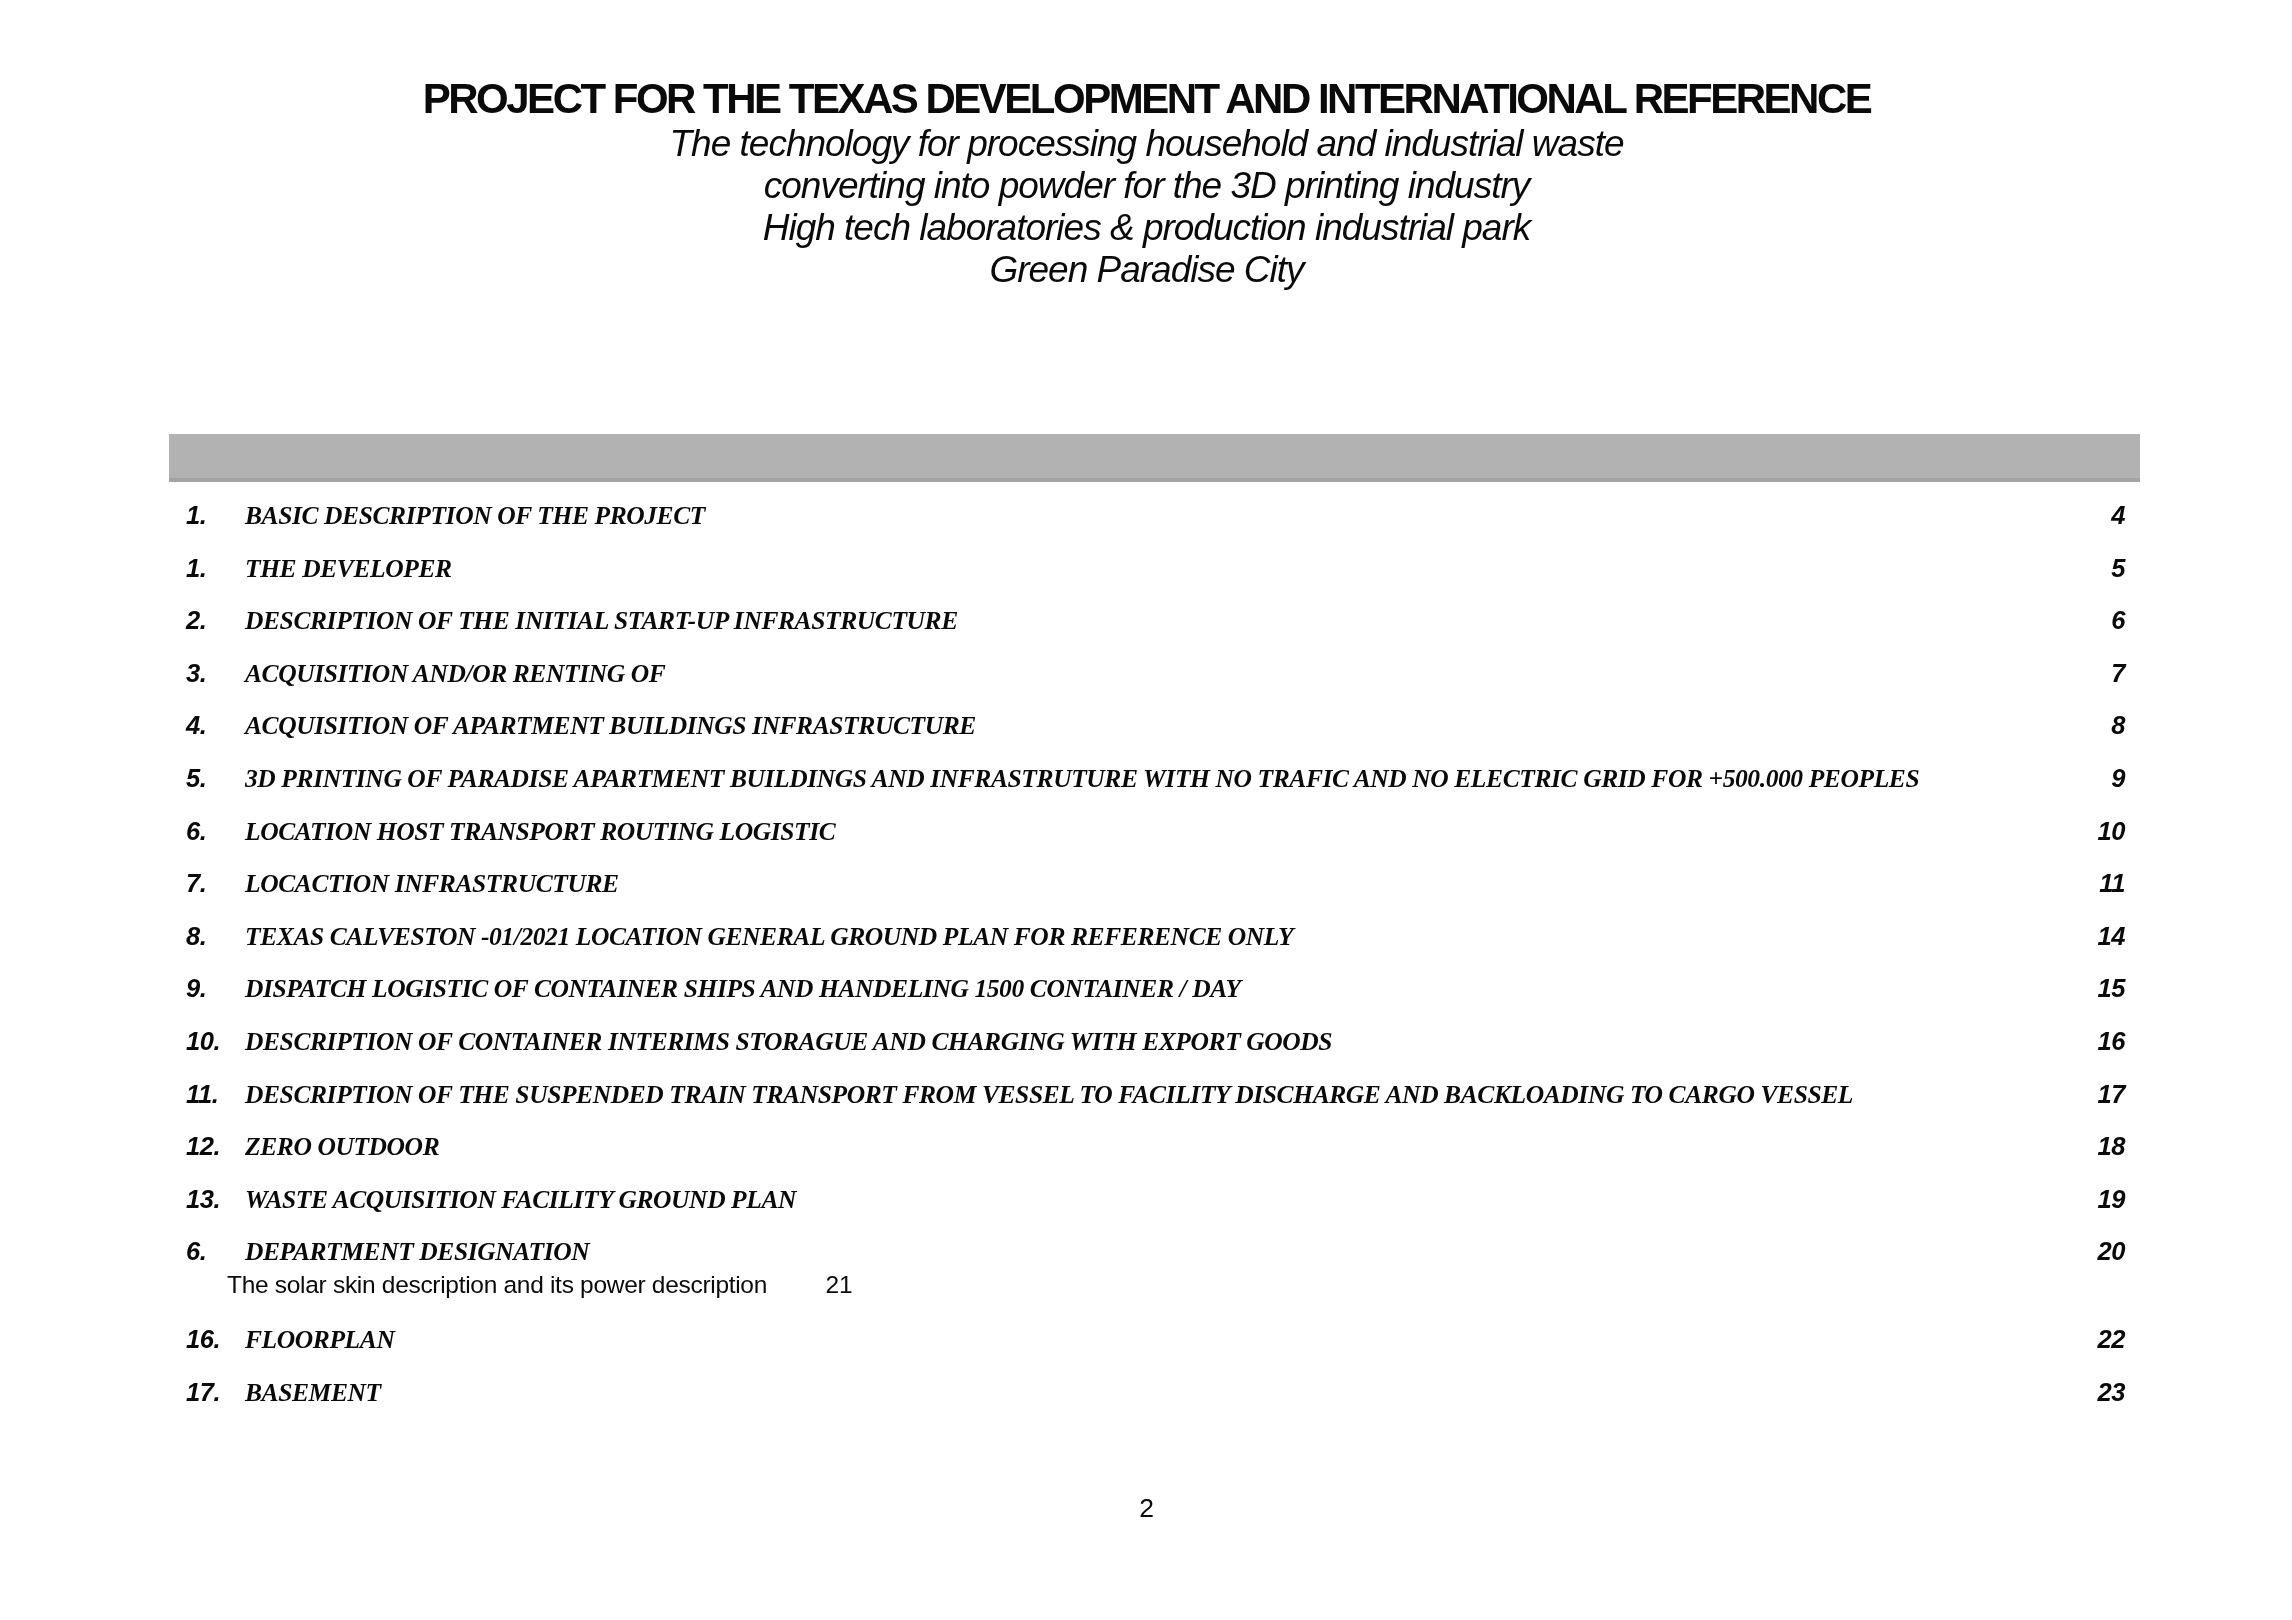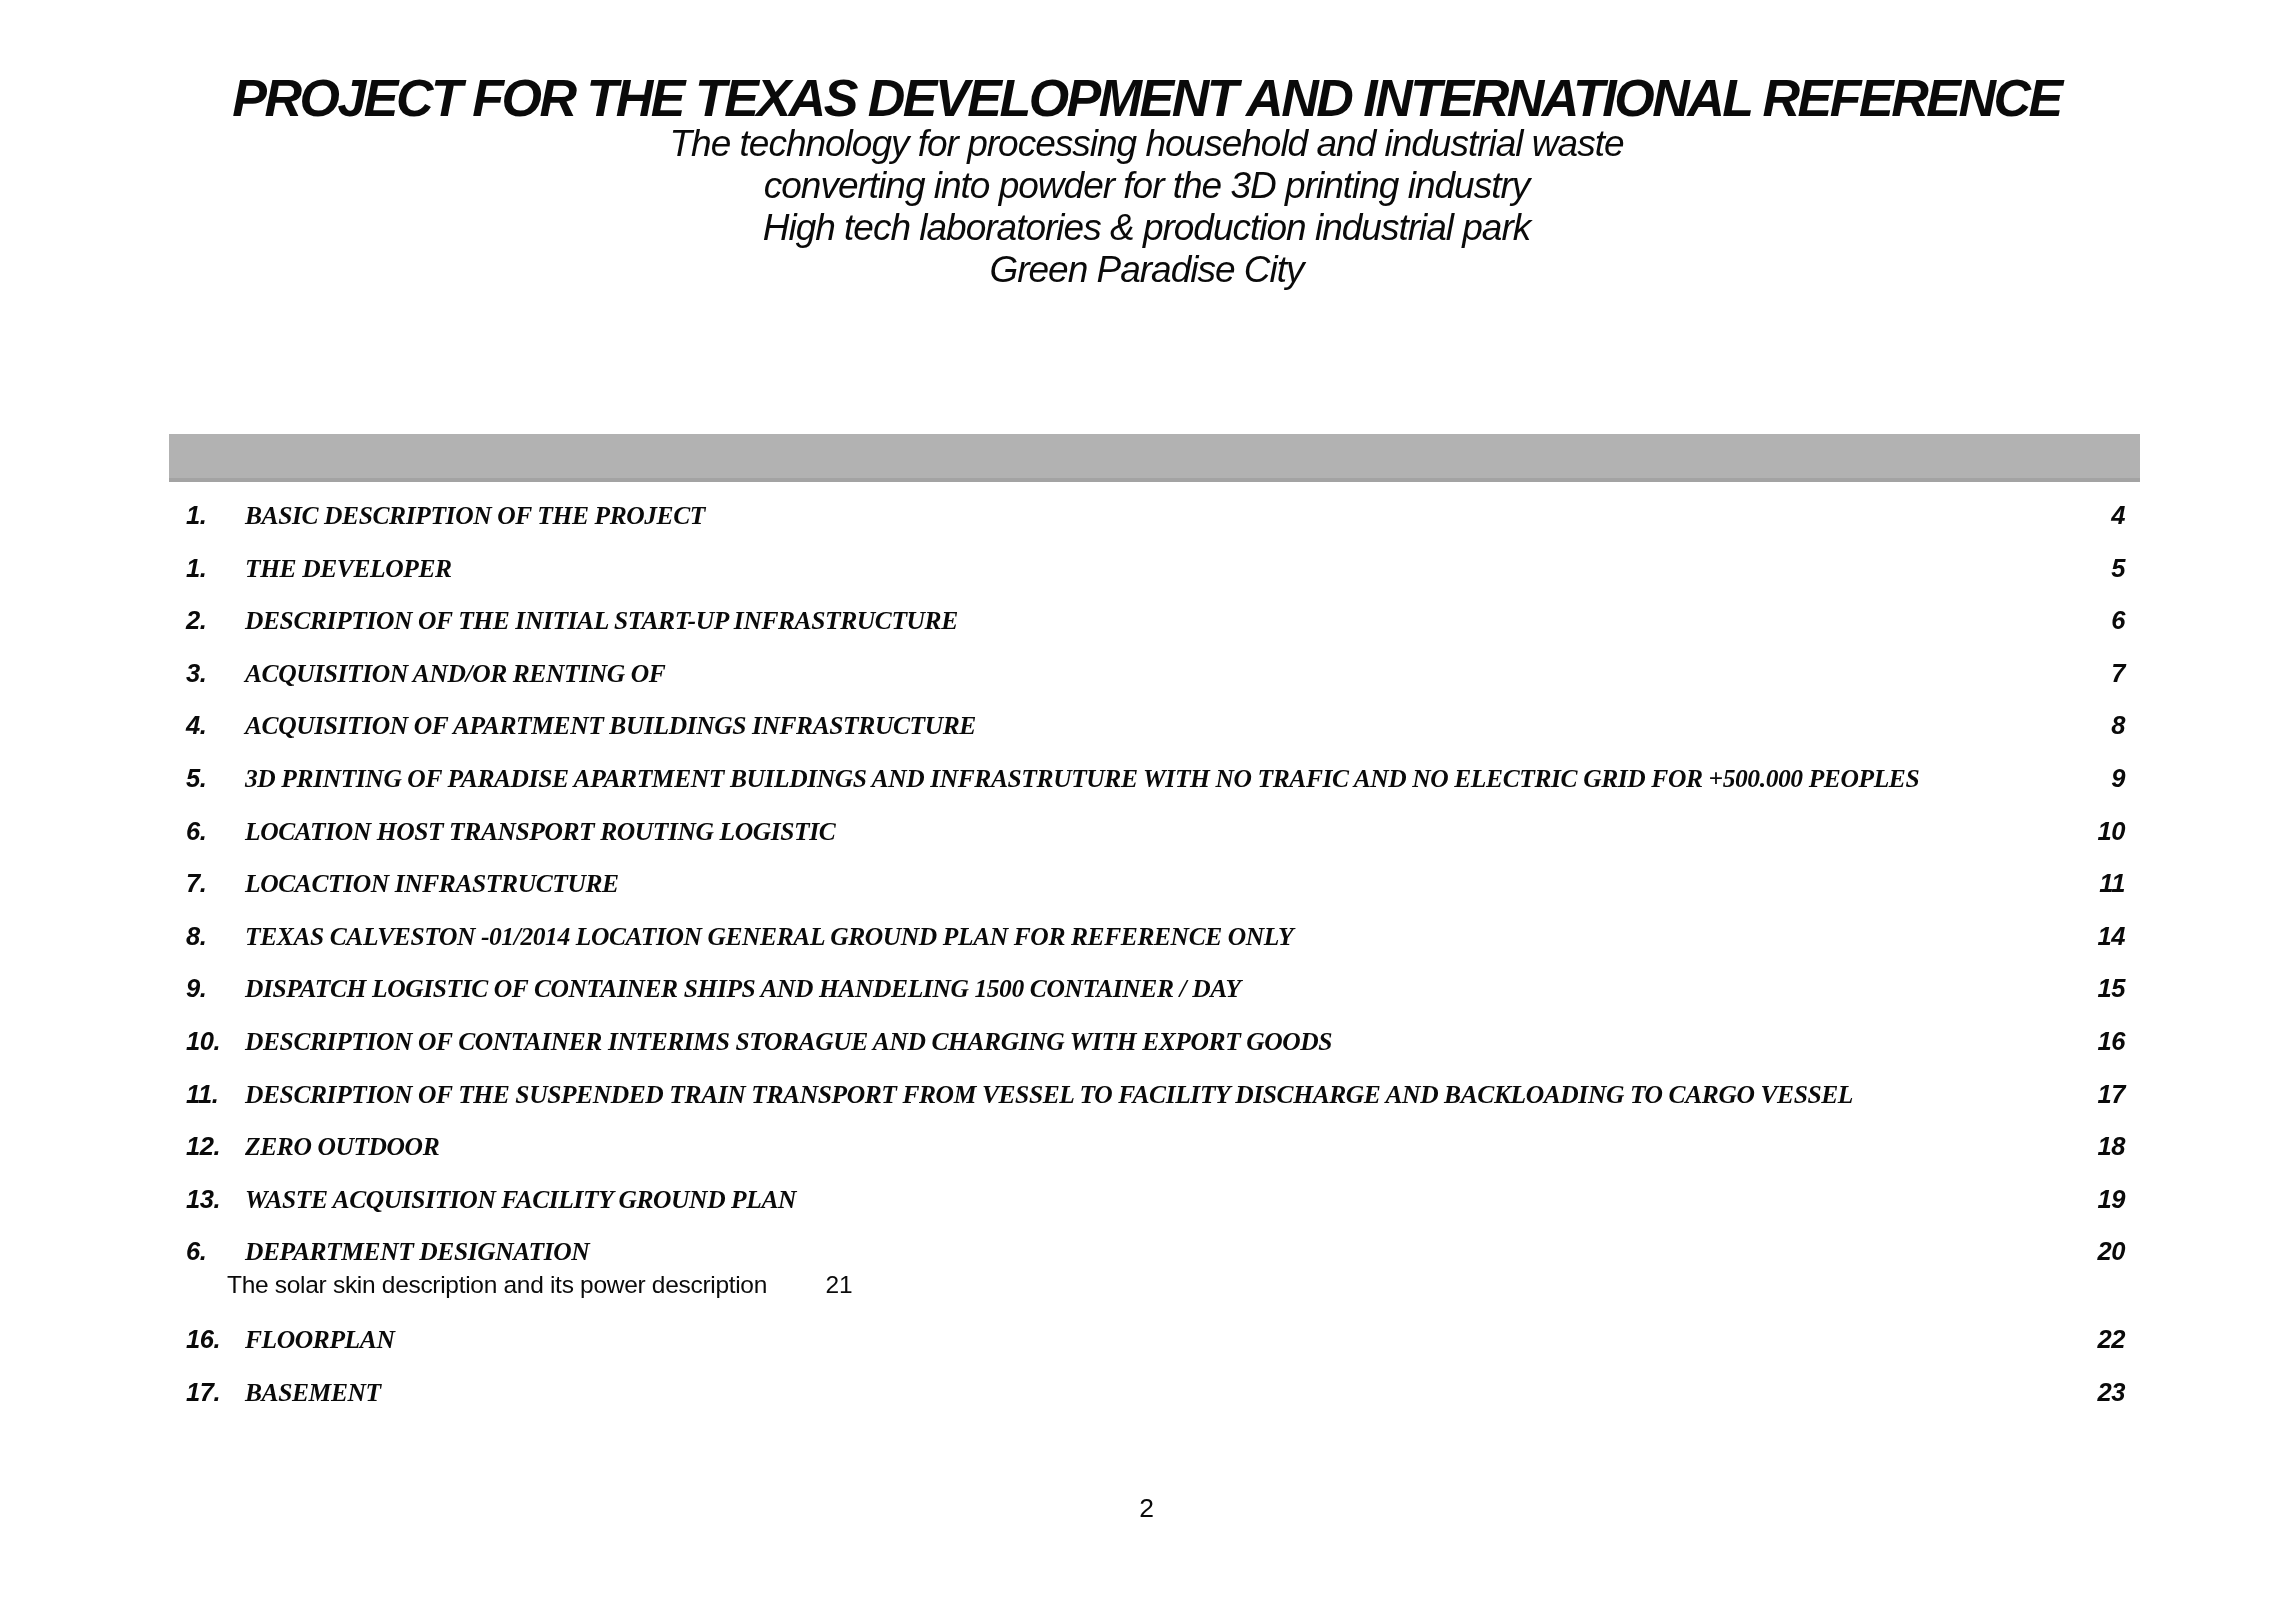--- a/index.html
+++ b/index.html
@@ -20,24 +20,23 @@
   }
   
   .title-block{
     position:absolute;
     top:74px;
     left:0;
     width:100%;
     text-align:center;
   }
   .main-title{
-    font-size:52px;
+    font-size:42px;
     line-height:49px;
     font-weight:bold;
-    font-style:italic;
     letter-spacing:-2.5px;
   }
   .subtitle{
     font-size:37px;
     line-height:42px;
     font-style:italic;
     font-weight:normal;
     letter-spacing:-1px;
   }
   .subtitle:first-of-type{margin-top:13.7px;}
@@ -164,21 +163,21 @@
   </div>
 
   <div class="toc-row">
     <span class="toc-num">7.</span>
     <span class="toc-title">LOCACTION INFRASTRUCTURE</span>
     <span class="toc-page">11</span>
   </div>
 
   <div class="toc-row">
     <span class="toc-num">8.</span>
-    <span class="toc-title">TEXAS CALVESTON -01/2014 LOCATION GENERAL GROUND PLAN FOR REFERENCE ONLY</span>
+    <span class="toc-title">TEXAS CALVESTON -01/2021 LOCATION GENERAL GROUND PLAN FOR REFERENCE ONLY</span>
     <span class="toc-page">14</span>
   </div>
 
   <div class="toc-row">
     <span class="toc-num">9.</span>
     <span class="toc-title">DISPATCH LOGISTIC OF CONTAINER SHIPS AND HANDELING 1500 CONTAINER / DAY</span>
     <span class="toc-page">15</span>
   </div>
 
   <div class="toc-row">

